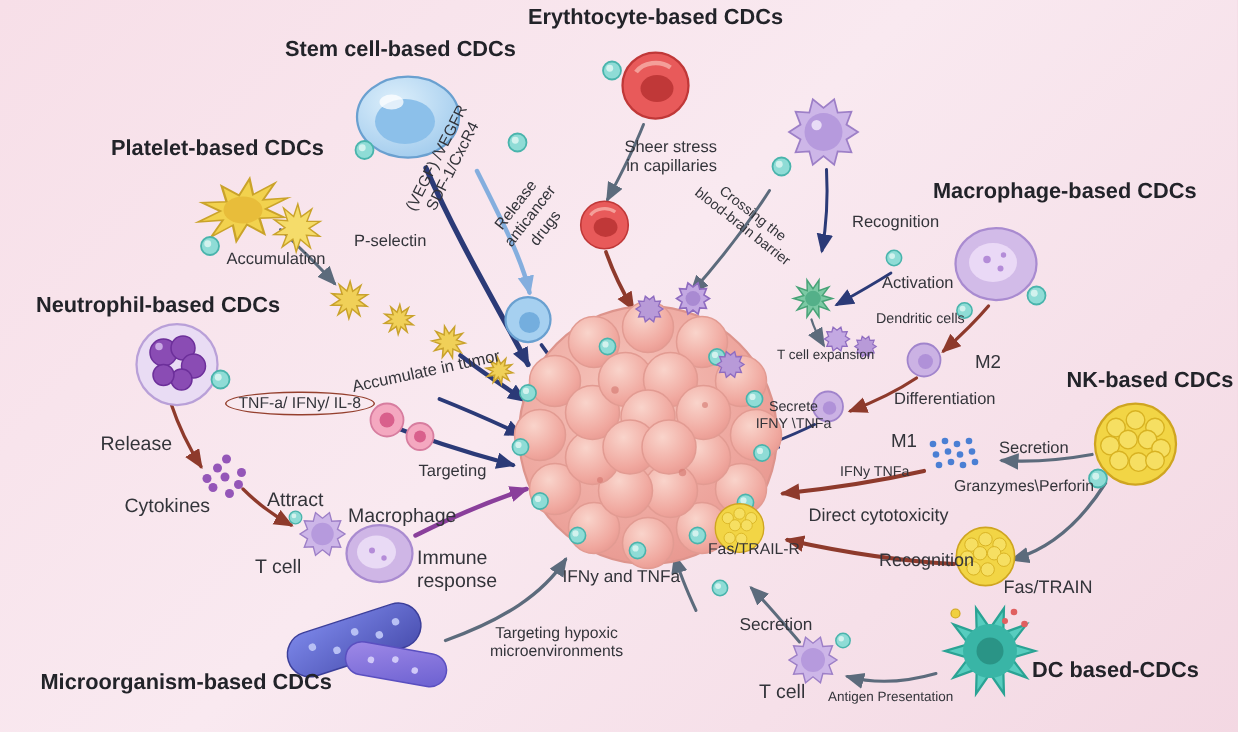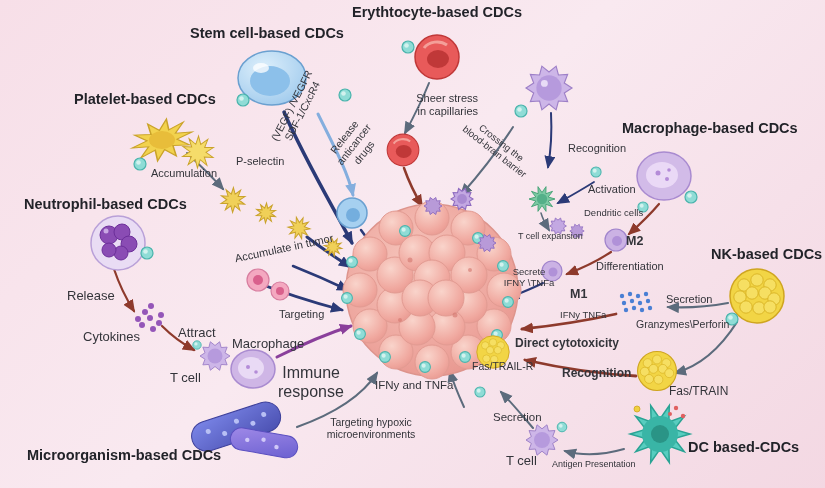--- a/index.html
+++ b/index.html
@@ -6,21 +6,21 @@
   .canvas{position:relative;width:825px;height:488px;overflow:hidden;
     background:linear-gradient(135deg,#f7dfe8 0%,#f9e9f0 45%,#f3d7e2 100%);
     font-family:"Liberation Sans",sans-serif;padding-left:48px;}
   .art{position:absolute;inset:0;}
   .lbl{position:absolute;color:#33343a;line-height:1.18;white-space:pre-line;}
   .title{font-size:14.5px;font-weight:600;color:#222329;}
   .ann{font-size:11px;}
   .sm{font-size:9.5px;}
   .xs{font-size:9px;}
   .mid{font-size:13px;}
-  .b{font-weight:700;}
+  .b{font-weight:400;margin-left:24px;}
   
   #l-ery{left:352px;top:4px}
   #l-stem{left:190px;top:25px}
   #l-tcell{left:507px;top:37px}
   #l-macro{left:622px;top:120px}
   #l-plate{left:74px;top:91px}
   #l-neut{left:24px;top:196px}
   #l-nk{left:711px;top:246px}
   #l-dc{left:688px;top:439px}
   #l-micro{left:27px;top:447px}
@@ -47,21 +47,21 @@
   #l-accum{left:151px;top:167px}
   #l-psel{left:236px;top:155px}
   #l-acctum{left:234px;top:242px;transform:rotate(-12deg)}
   #l-tnf{left:150px;top:261px;font-size:10.5px;border:1.5px solid #95402e;border-radius:50%;padding:1px 8px;background:rgba(255,255,255,0.12)}
   #l-target{left:279px;top:308px}
   #l-release{left:67px;top:288px}
   #l-cytok{left:83px;top:329px}
   #l-attract{left:178px;top:325px}
   #l-tcelll{left:170px;top:370px}
   #l-macrol{left:232px;top:336px}
-  #l-immune{left:278px;top:364px;width:62px;text-align:right;font-size:16px}
+  #l-immune{left:278px;top:364px;width:62px;text-align:left;font-size:13px}
   #l-ifnyand{left:375px;top:379px;font-size:11.5px}
   #l-hypoxic{left:318px;top:416px;width:106px;text-align:center;font-size:10.5px}
   #l-secdc{left:493px;top:411px;font-size:11.5px}
   #l-tcellb{left:506px;top:453px}
   #l-antigen{left:552px;top:459px}
 </style>
 </head>
 <body>
 
 <div class="canvas">
@@ -473,20 +473,21 @@
   <div class="lbl sm" id="l-ifnytnfa">IFNy TNFa</div>
   <div class="lbl ann" id="l-secnk">Secretion</div>
   <div class="lbl" id="l-granz">Granzymes\Perforin</div>
   <div class="lbl b" id="l-direct">Direct cytotoxicity</div>
   <div class="lbl" id="l-fastrailr">Fas/TRAIL-R</div>
   <div class="lbl b" id="l-recognk">Recognition</div>
   <div class="lbl" id="l-fastrain">Fas/TRAIN</div>
   <div class="lbl ann" id="l-accum">Accumulation</div>
   <div class="lbl ann" id="l-psel">P-selectin</div>
   <div class="lbl ann" id="l-acctum">Accumulate in tumor</div>
+  <div class="lbl" id="l-tnf">TNF-a/ IFNy/ IL-8</div>
   <div class="lbl ann" id="l-target">Targeting</div>
   <div class="lbl mid" id="l-release">Release</div>
   <div class="lbl mid" id="l-cytok">Cytokines</div>
   <div class="lbl mid" id="l-attract">Attract</div>
   <div class="lbl mid" id="l-tcelll">T cell</div>
   <div class="lbl mid" id="l-macrol">Macrophage</div>
   <div class="lbl" id="l-immune">Immune
 response</div>
   <div class="lbl" id="l-ifnyand">IFNy and TNFa</div>
   <div class="lbl" id="l-hypoxic">Targeting hypoxic

